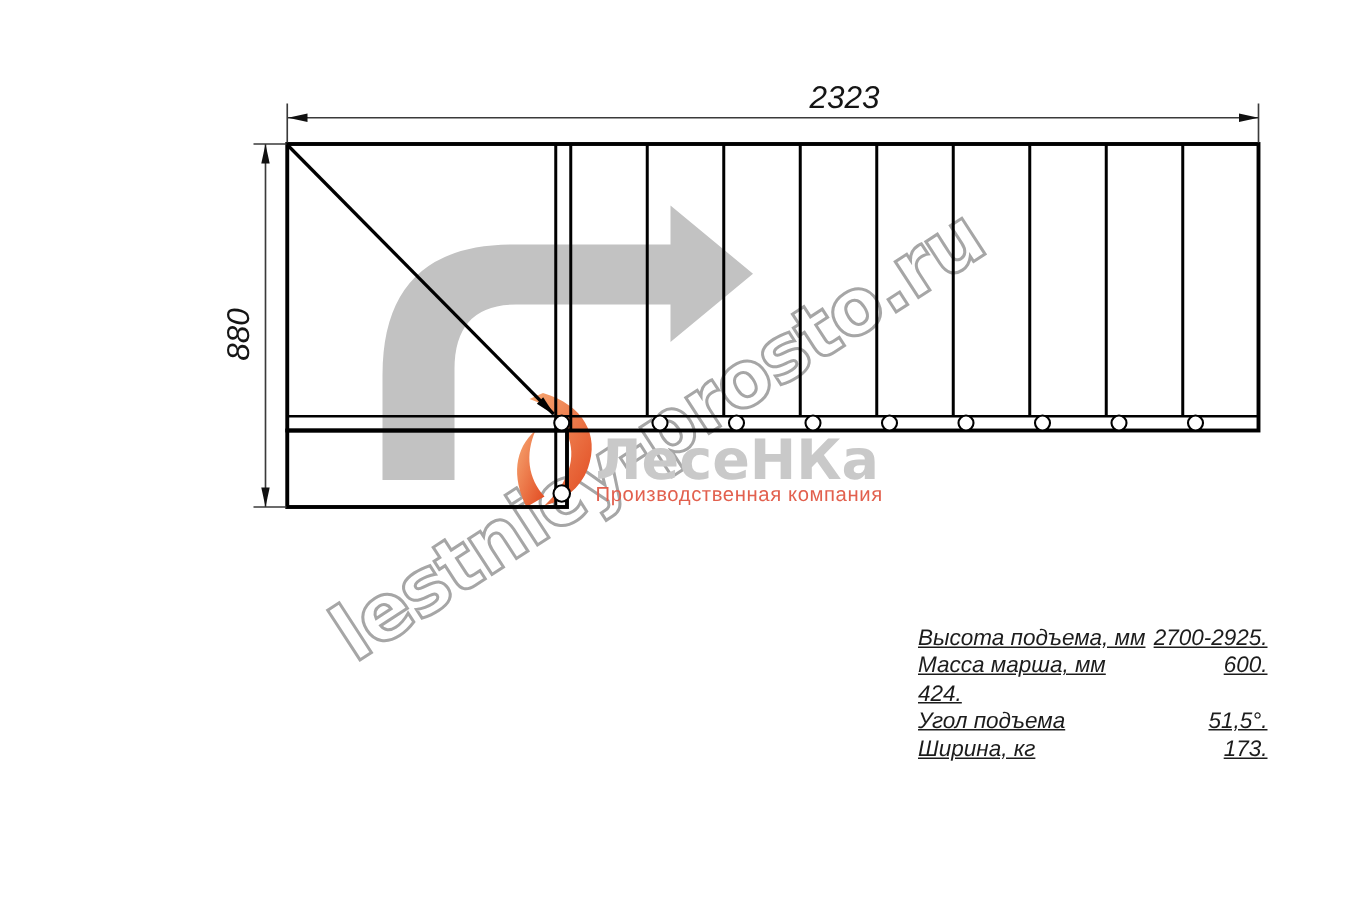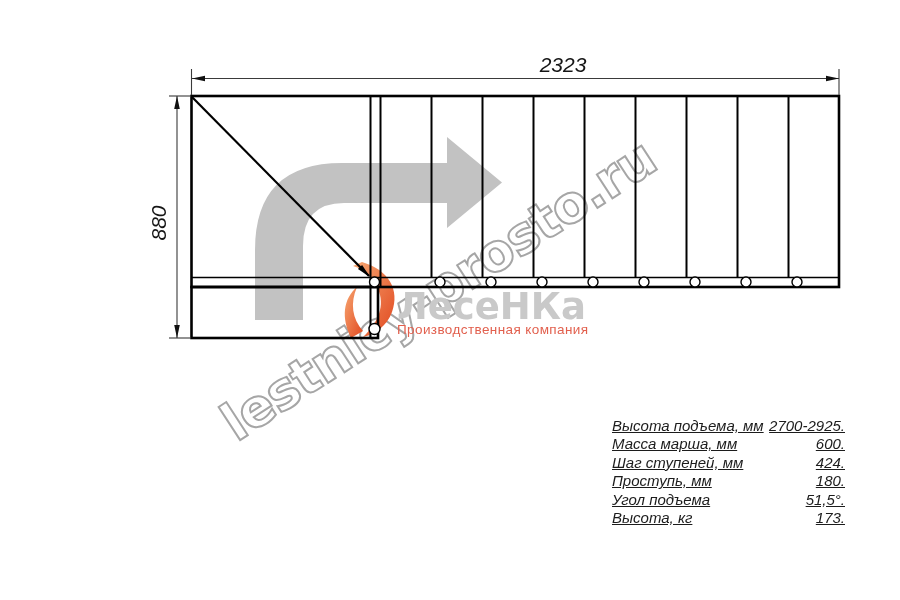--- a/index.html
+++ b/index.html
@@ -120,30 +120,25 @@
   <div class="spec-table">
     <div class="spec-row">
       <span class="spec-label">Высота подъема, мм</span>
       <span class="spec-value">2700-2925.</span>
     </div>
     <div class="spec-row">
       <span class="spec-label">Масса марша, мм</span>
       <span class="spec-value">600.</span>
     </div>
     <div class="spec-row">
-      <span class="spec-label">Шаг ступеней, мм</span>
       <span class="spec-value">424.</span>
-    </div>
-    <div class="spec-row">
-      <span class="spec-label">Проступь, мм</span>
-      <span class="spec-value">180.</span>
     </div>
     <div class="spec-row">
       <span class="spec-label">Угол подъема</span>
       <span class="spec-value">51,5°.</span>
     </div>
     <div class="spec-row">
-      <span class="spec-label">Высота, кг</span>
+      <span class="spec-label">Ширина, кг</span>
       <span class="spec-value">173.</span>
     </div>
   </div>
 
 </div>
 
 </body></html>

